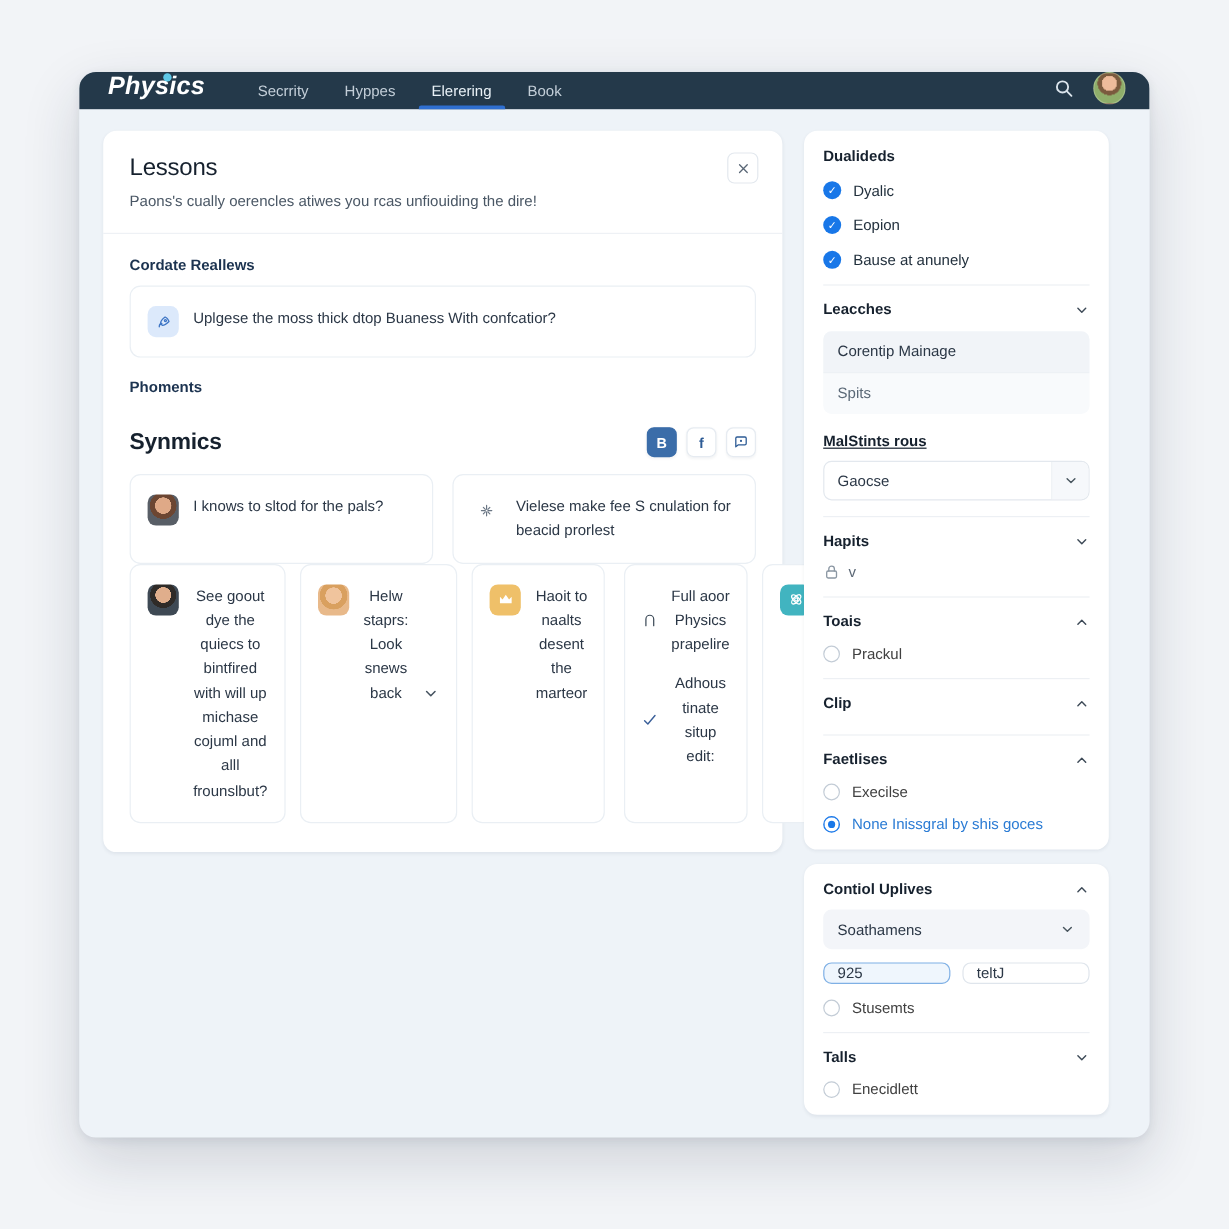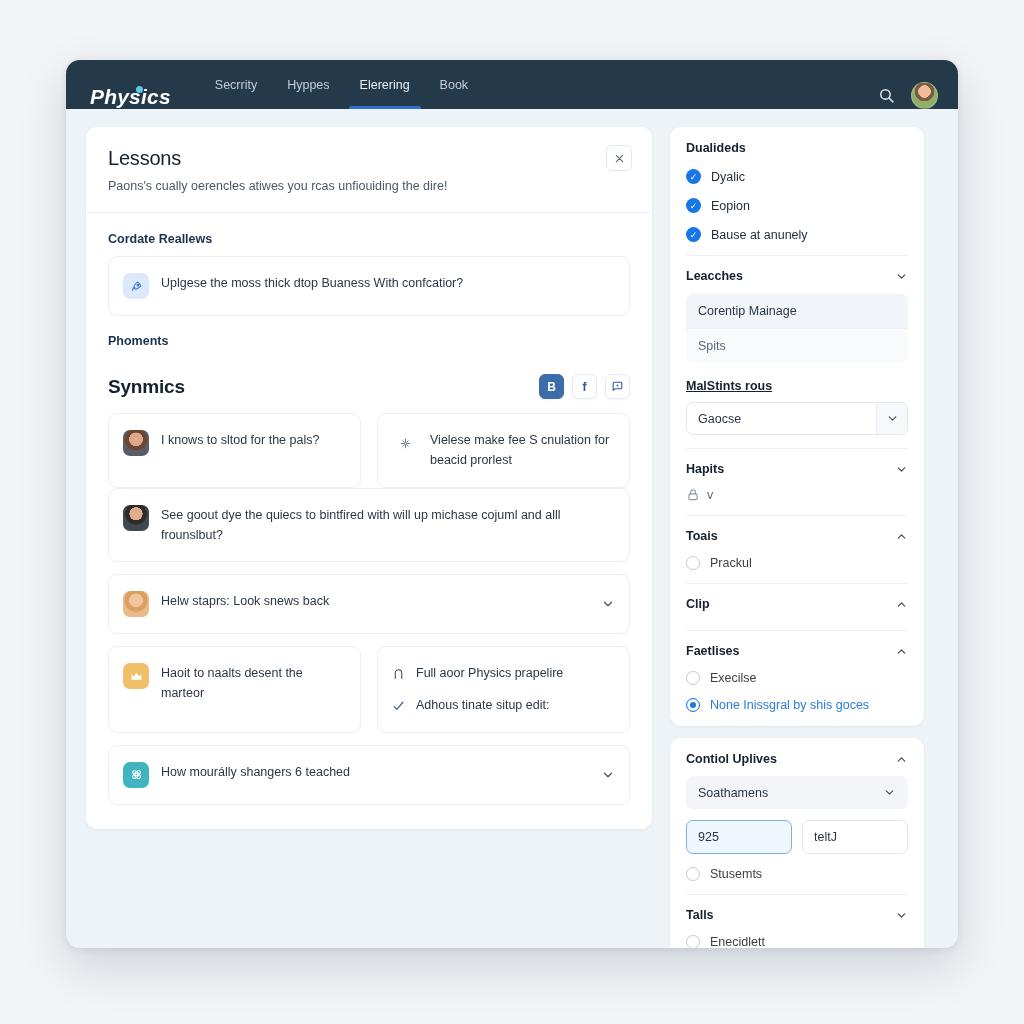--- a/index.html
+++ b/index.html
@@ -13,23 +13,23 @@
     position: absolute;
     left: 66px; top: 60px;
     width: 892px; height: 888px;
     border-radius: 14px;
     overflow: hidden;
     background: #eef3f8;
     box-shadow: 0 18px 48px rgba(24,40,62,.16), 0 2px 8px rgba(24,40,62,.08);
   }
   
   .topbar {
-    height: 49px;
+    height: 31px;
     background: #24394a;
-    display: flex; align-items: flex-end;
+    display: flex; align-items: flex-start;
     padding: 0 20px 0 24px;
     position: relative;
   }
   .brand {
     color: #ffffff; font-size: 21px; font-weight: 700;
     font-style: italic; letter-spacing: .2px;
     position: relative; margin-right: 44px;
   }
   .brand .dot {
     position: absolute; width: 7px; height: 7px; border-radius: 50%;
@@ -123,21 +123,21 @@
     display: flex; align-items: center; justify-content: center;
     background: #ffffff; border: 1px solid #e6ebf1;
     font-size: 12px; font-weight: 700; color: #2d5b95; cursor: pointer;
     box-shadow: 0 1px 2px rgba(27,44,66,.05);
   }
   .ibtn.filled { background: #3b6da9; border-color: #3b6da9; color: #fff; }
 
   .two-col { display: flex; gap: 16px; }
   .two-col > .row-card { flex: 1; min-height: 70px; align-items: flex-start; }
 
-  .stack-rows { display: flex; flex-direction: column; gap: 12px; }
+  .stack-rows { display: flex; flex-direction: row; gap: 12px; text-align: center; }
   .mini-line { display: flex; align-items: center; gap: 11px; font-size: 12.5px; color: #2b3746; }
   .mini-line + .mini-line { margin-top: 12px; }
 
   
   .side-panel { background: #ffffff; border-radius: 11px; padding: 14px 16px 14px 16px;
                 box-shadow: 0 1px 3px rgba(27,44,66,.07); }
   .side-title { font-size: 12.5px; font-weight: 700; color: #16212e; }
   .side-head { display: flex; align-items: center; justify-content: space-between; cursor: pointer; }
   .side-head .chev-s { color: #3d4a57; font-size: 12px; }
   .divider { height: 1px; background: #edf0f4; margin: 13px 0; }
@@ -180,21 +180,21 @@
   }
   .radio.on { border-color: #1877e8; background: #fff;
               box-shadow: inset 0 0 0 3px #fff, inset 0 0 0 7px #1877e8; }
   .radio-row .lbl { font-size: 12.5px; color: #404040; }
   .radio-row .lbl.link { color: #2a7bd4; }
 
   .lock-row { display: flex; align-items: center; gap: 7px; margin-top: 12px; color: #5c6876; font-size: 12.5px; }
 
   .input-row { display: flex; gap: 10px; margin-top: 11px; }
   .txt-input {
-    flex: 1; height: 34px; border-radius: 7px; border: 1px solid #dfe5ec;
+    flex: 1; height: 18px; border-radius: 7px; border: 1px solid #dfe5ec;
     background: #fff; display: flex; align-items: center; padding: 0 11px;
     font-size: 12.5px; color: #2b3746; cursor: text; text-align: right;
   }
   .txt-input.focus { border: 1.5px solid #7fb0e5; background: #eff6fd; }
   .clip-empty { height: 6px; }
   svg { display: block; }
 </style>
 </head>
 <body>
 

